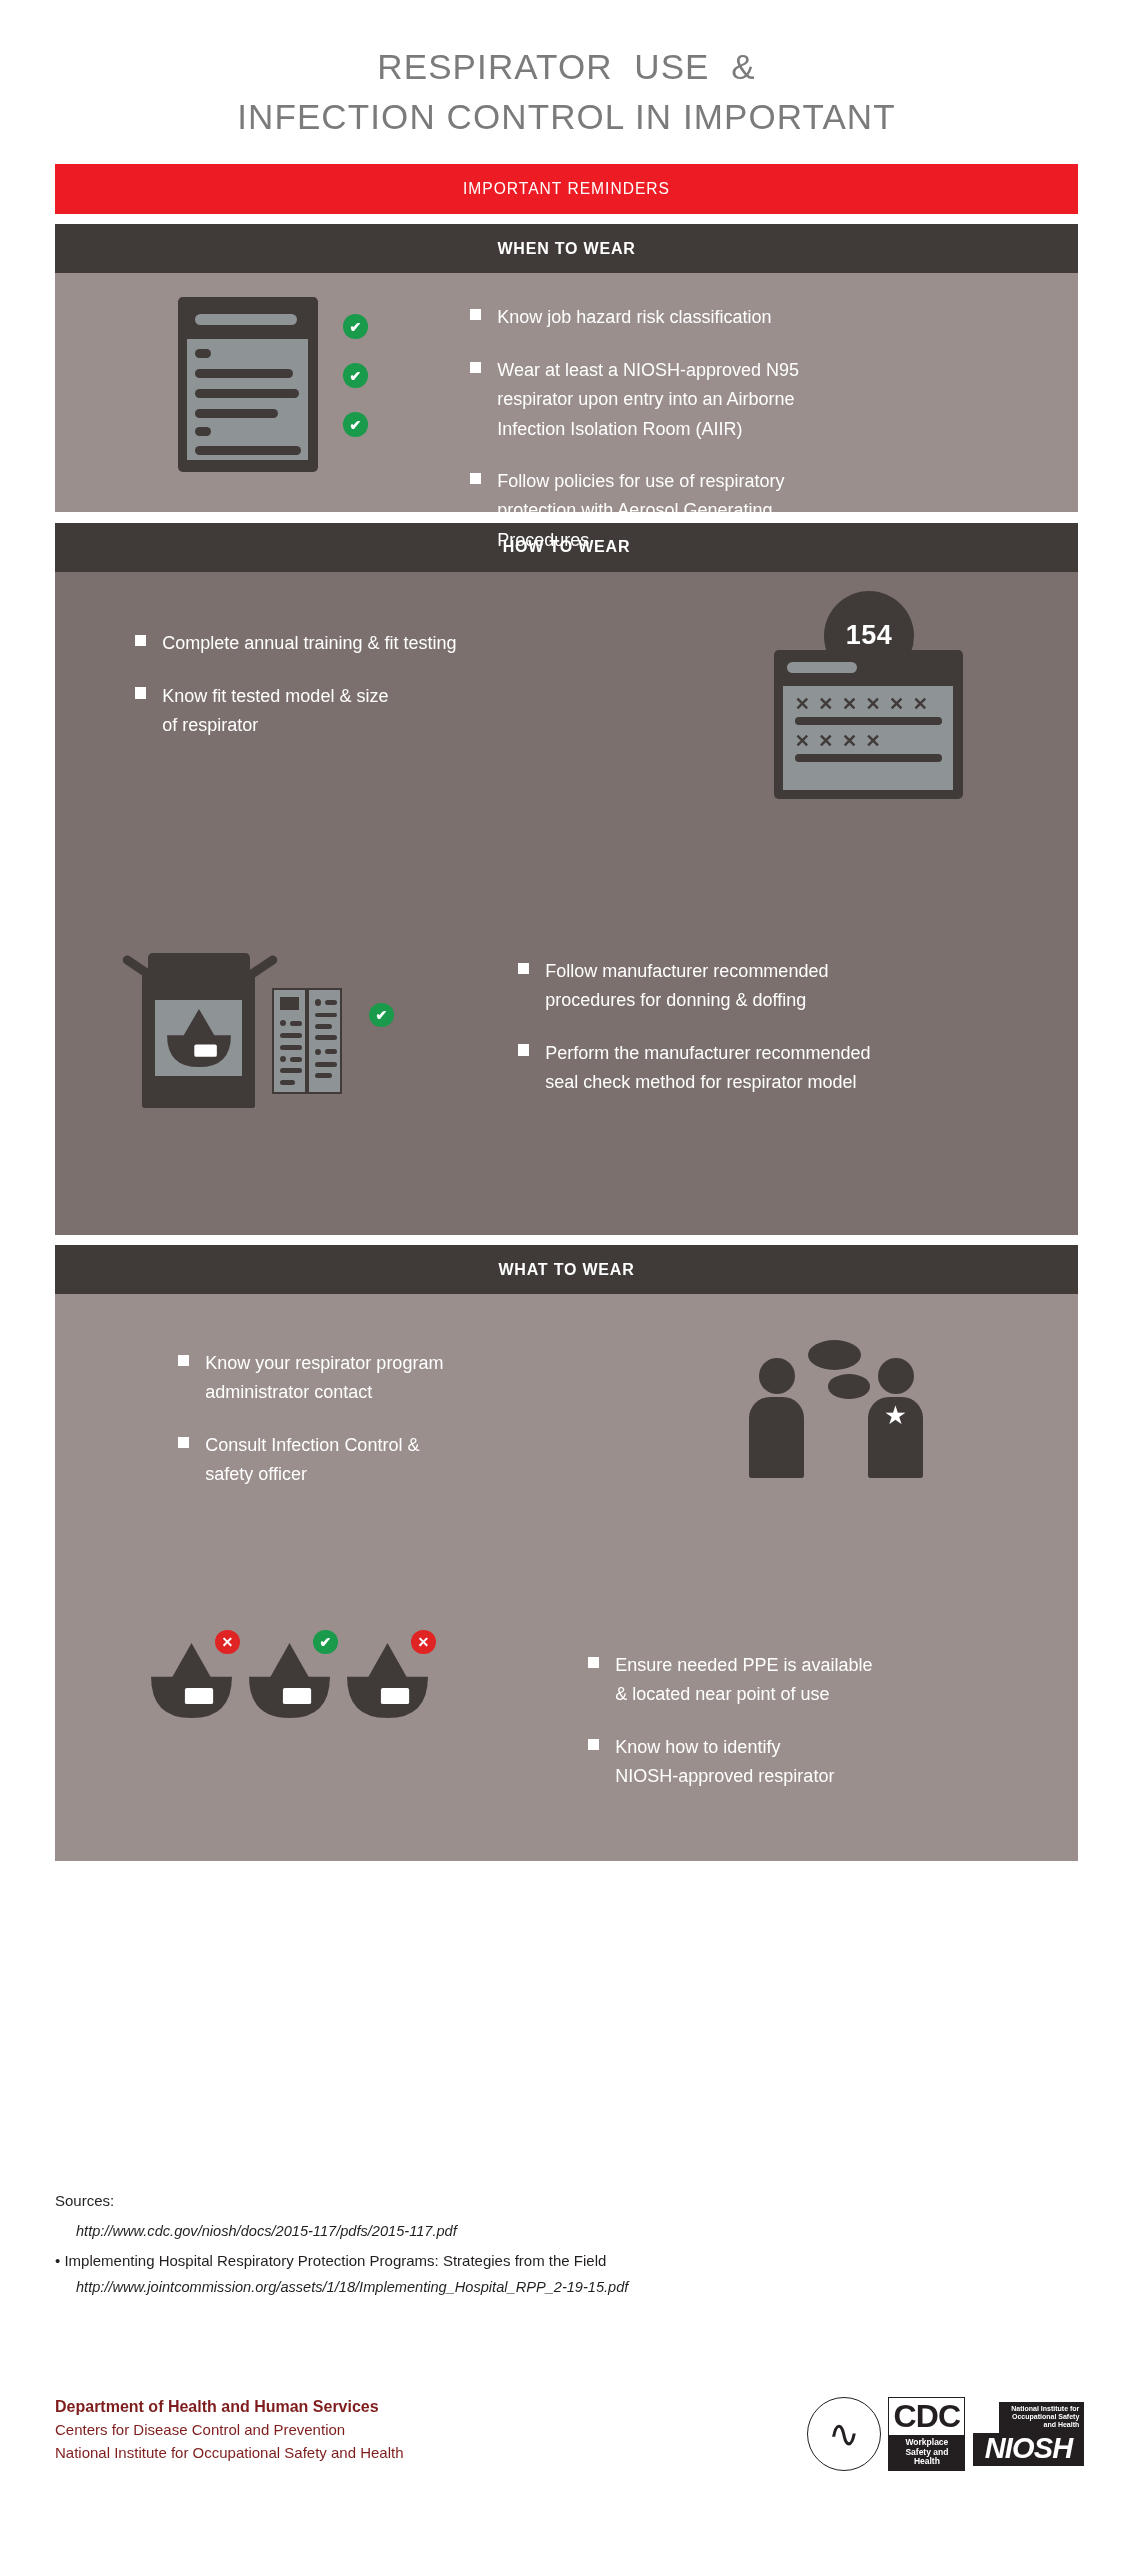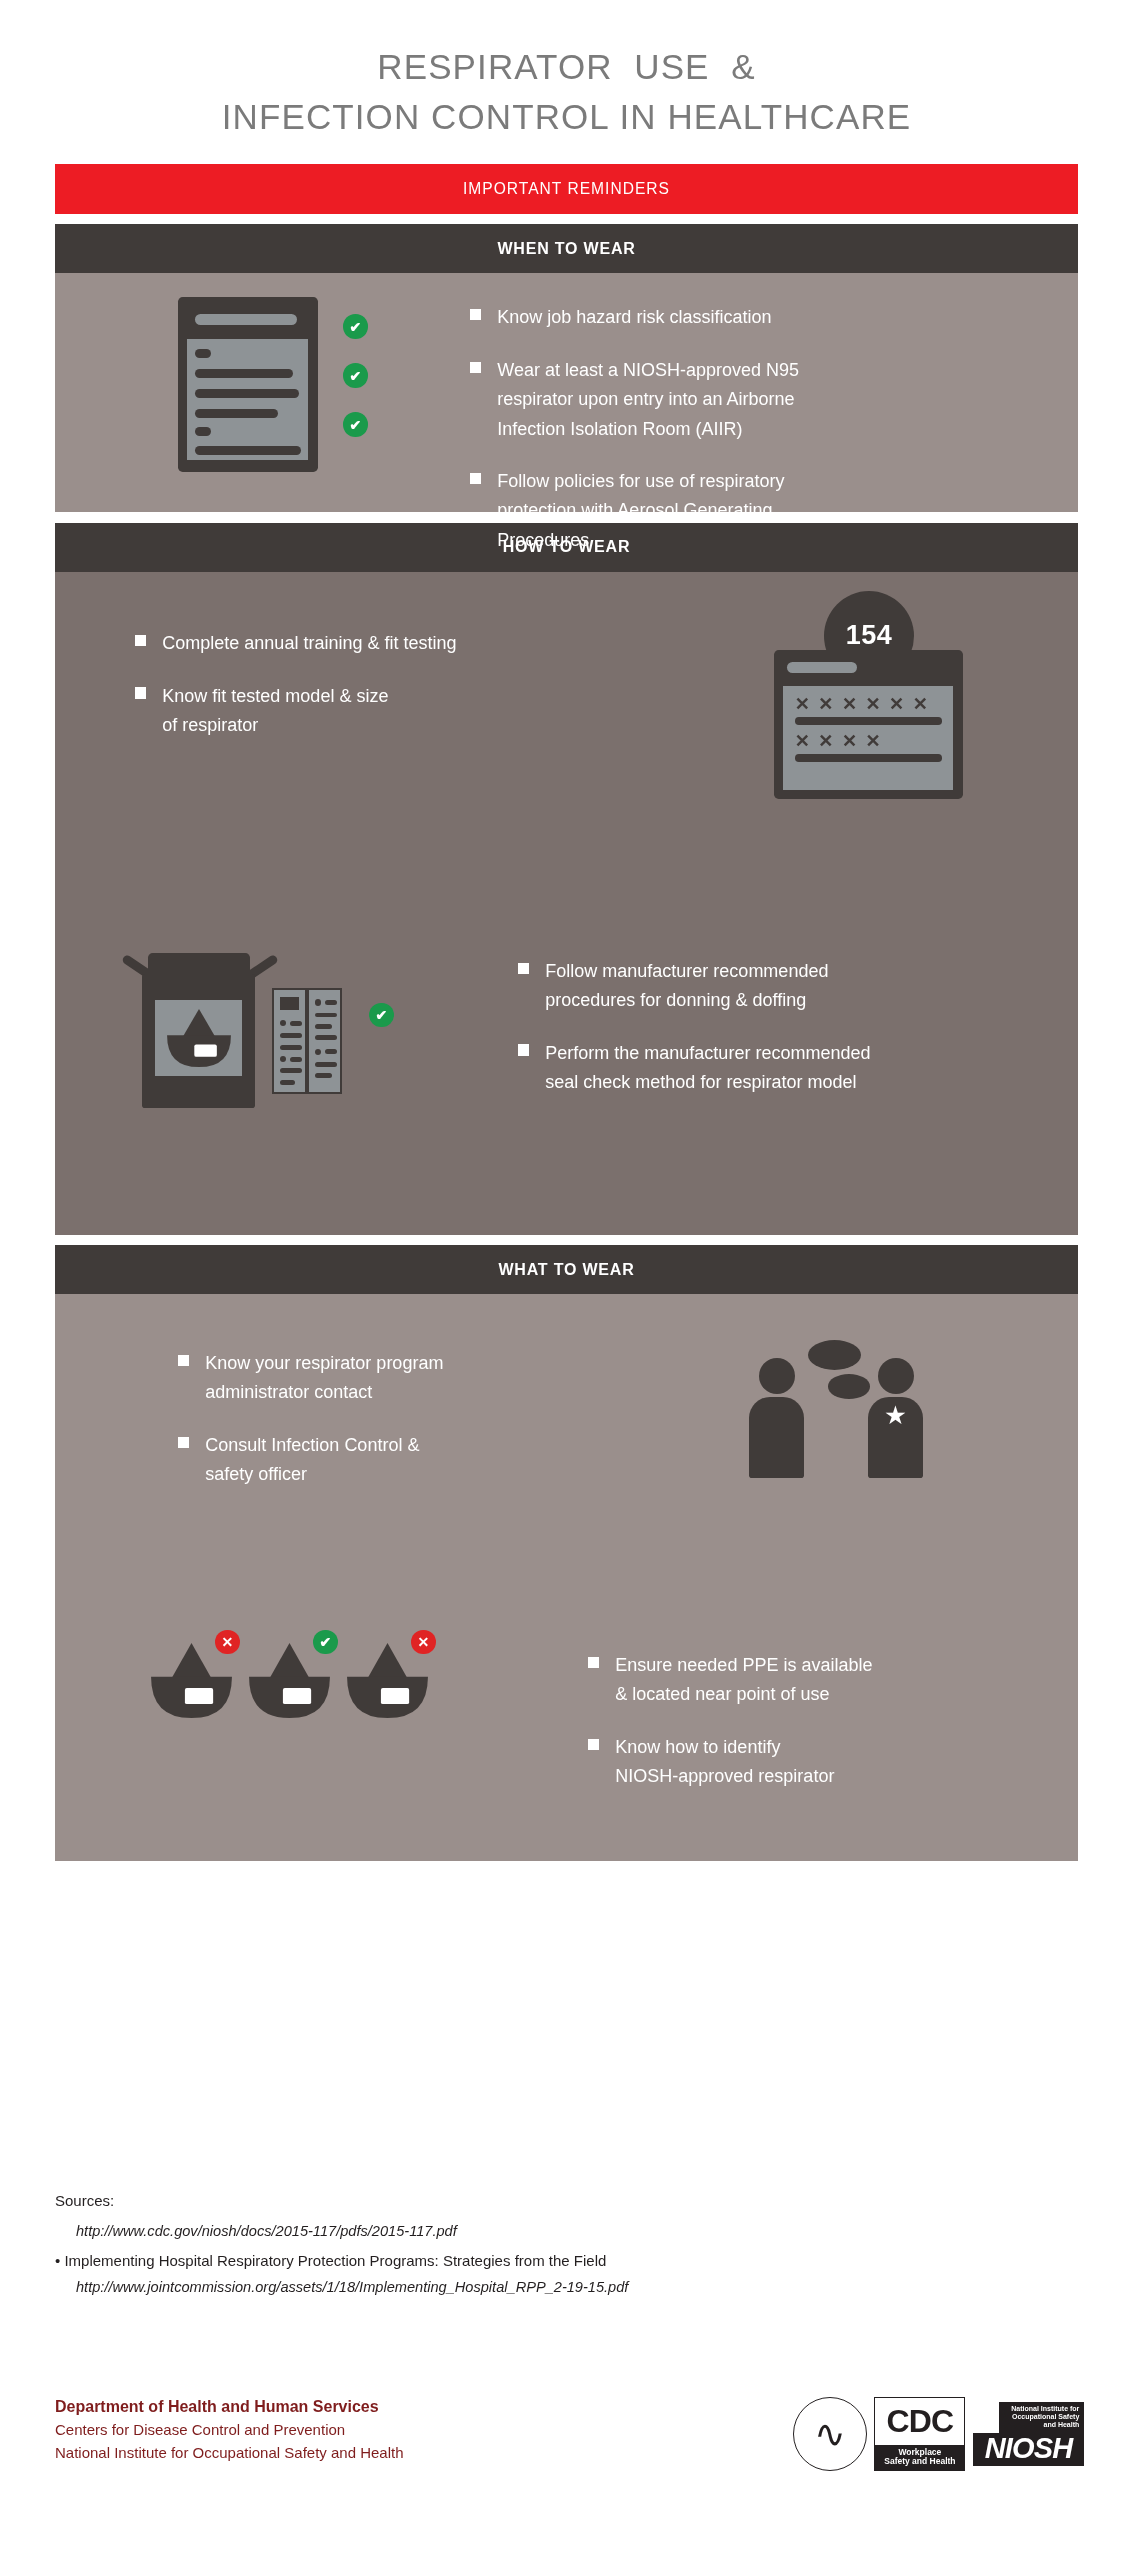--- a/index.html
+++ b/index.html
@@ -268,21 +268,21 @@
   .ft-bold { font-size: 16px; font-weight: bold; line-height: 1.5; }
   .ft-line { font-size: 15px; line-height: 1.5; }
   .logos { display: flex; align-items: center; gap: 7.6px; margin-top: 1.9px; }
   .hhs-seal {
     width: 74px; height: 74px; border-radius: 50%;
     border: 1.9px solid #231f20; position: relative; overflow: hidden;
     display: flex; align-items: center; justify-content: center;
   }
   .hhs-seal .glyph { font-size: 38px; color: #231f20; line-height: 1; }
   .cdc-logo {
-    width: 91px; height: 74px; background: #ffffff;
+    width: 77px; height: 74px; background: #ffffff;
     border: 1.9px solid #231f20; display: flex; flex-direction: column;
   }
   .cdc-top {
     flex: 1; display: flex; align-items: center; justify-content: center;
     font-weight: bold; font-size: 32px; color: #231f20; letter-spacing: -0.9px;
     font-family: "Liberation Sans", sans-serif;
   }
   .cdc-bottom {
     background: #231f20; color: #ffffff; text-align: center;
     font-size: 8.5px; font-weight: bold; padding: 2.8px 1.9px; line-height: 1.15;
@@ -296,21 +296,21 @@
     background: #231f20; color: #ffffff; font-size: 29px; font-weight: bold;
     font-style: italic; letter-spacing: -0.9px; text-align: center;
     padding: 0 5.7px 2.8px 5.7px; line-height: 1.05;
   }
 </style>
 </head>
 <body>
 
 <div class="title-wrap">
   <div class="title-line">RESPIRATOR  USE  &amp;</div>
-  <div class="title-line">INFECTION CONTROL IN HEALTHCARE</div>
+  <div class="title-line">INFECTION CONTROL IN IMPORTANT</div>
 </div>
 
 <div class="red-banner">
   <span class="red-banner-text">IMPORTANT REMINDERS</span>
 </div>
 
 <div class="section-gap"></div>
 
 <div class="section">
   <div class="section-header">

